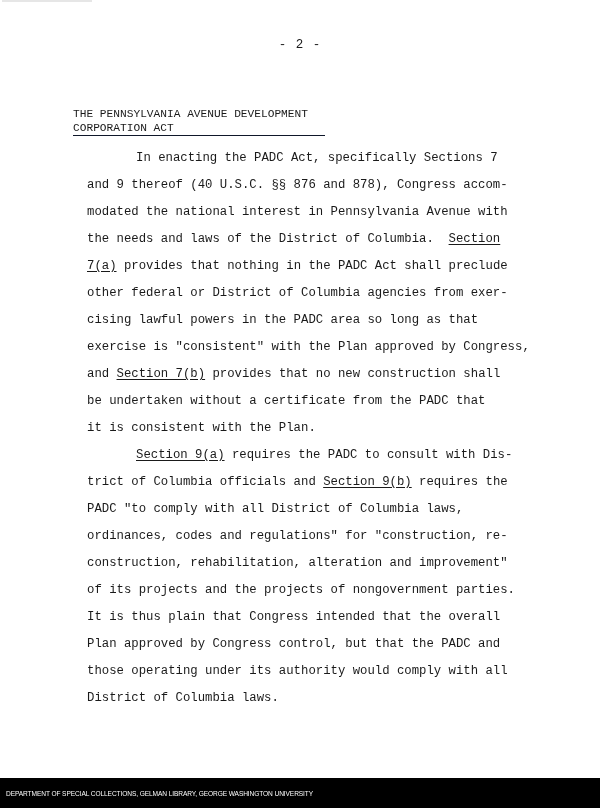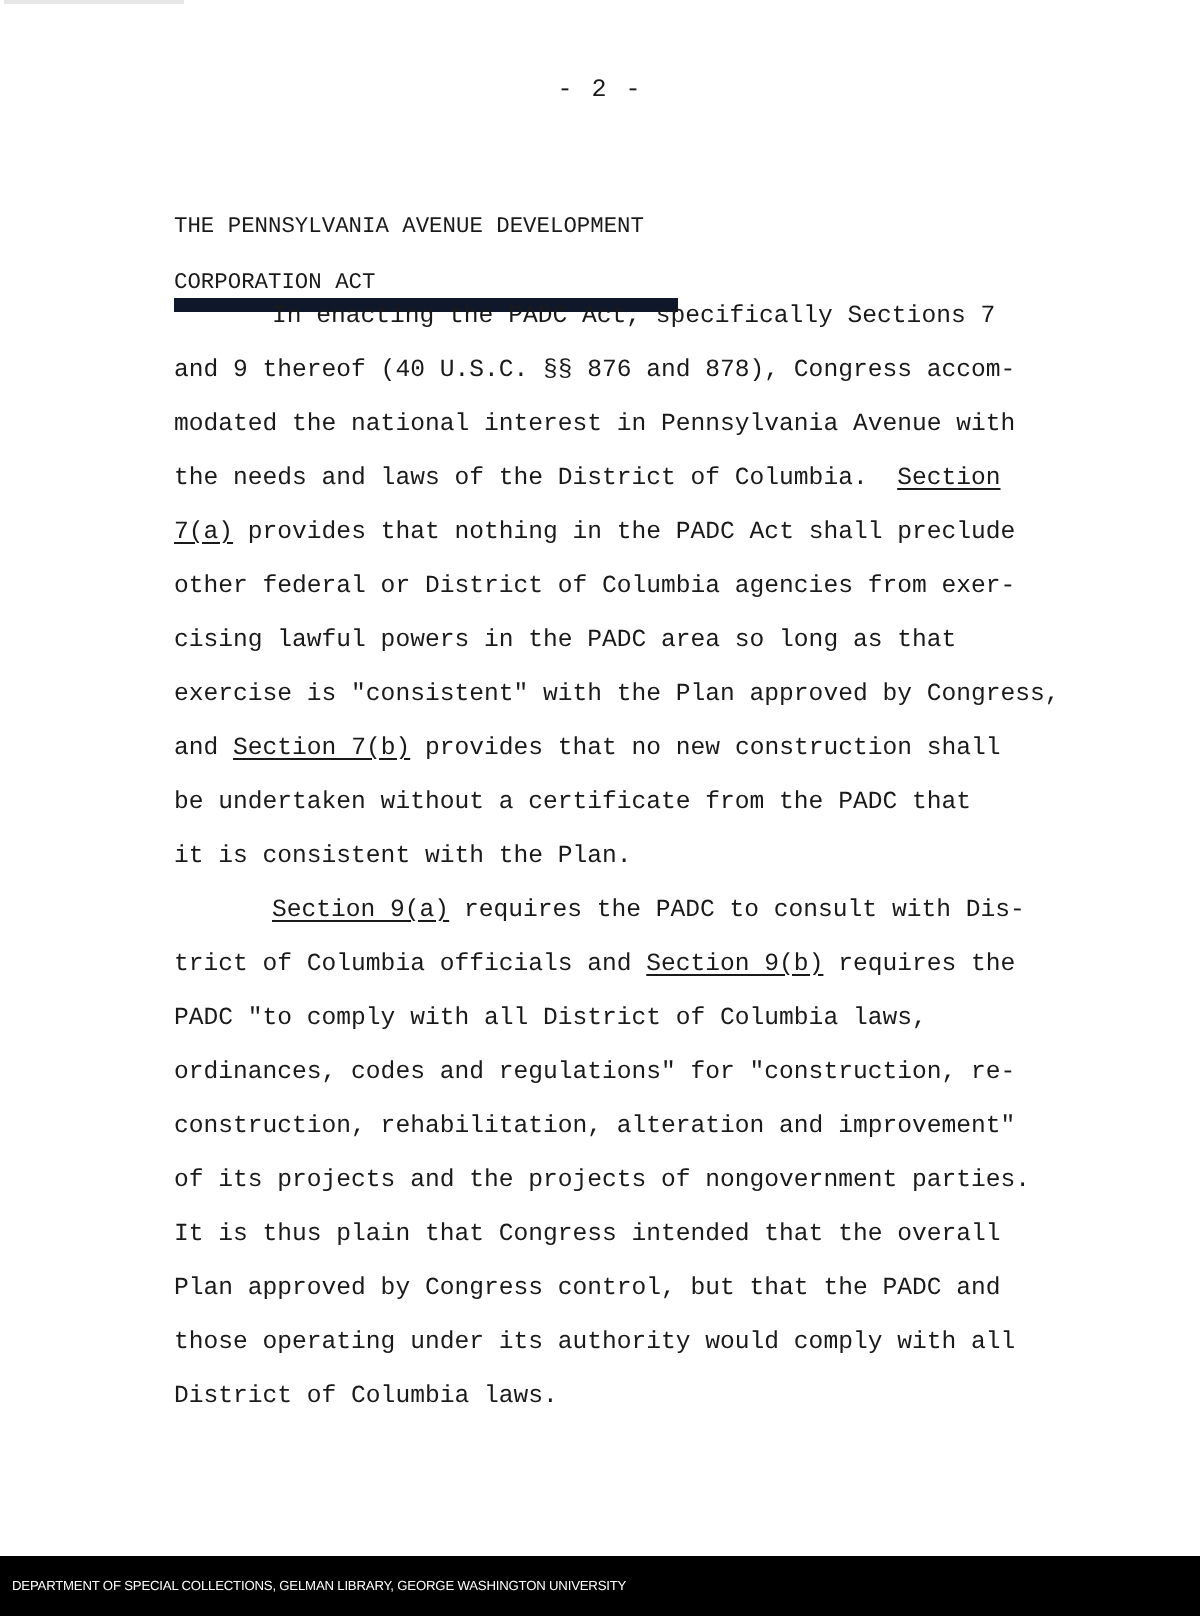--- a/index.html
+++ b/index.html
@@ -6,23 +6,23 @@
   body {
     width: 600px; height: 808px; position: relative; overflow: hidden;
     background: #ffffff; color: #1a1a1a;
     font-family: "Liberation Mono", "DejaVu Sans Mono", monospace;
   }
   .page-number {
     position: absolute; top: 38px; left: 0; width: 600px; text-align: center;
     font-size: 12.5px; letter-spacing: 1px;
   }
   .heading {
-    position: absolute; top: 107px; left: 87px; font-size: 11.2px; line-height: 14px;
+    position: absolute; top: 107px; left: 73px; font-size: 11.2px; line-height: 14px;
   }
-  .heading .rule-line { display: inline-block; border-bottom: 7px solid #0f172a; width: 252px; margin-top: 14px; }
+  .heading .rule-line { display: inline-block; border-bottom: 1px solid #0f172a; width: 252px; }
   .body-text {
     position: absolute; left: 87px; top: 145px; width: 430px;
     font-size: 12.3px; line-height: 27px; white-space: pre;
   }
   .line { display: block; height: 27px; }
   .indent { display: inline-block; width: 49px; }
   u { text-underline-offset: 2px; }
   .footer {
     position: absolute; left: 0; top: 778px; width: 600px; height: 30px; background: #000;
   }

